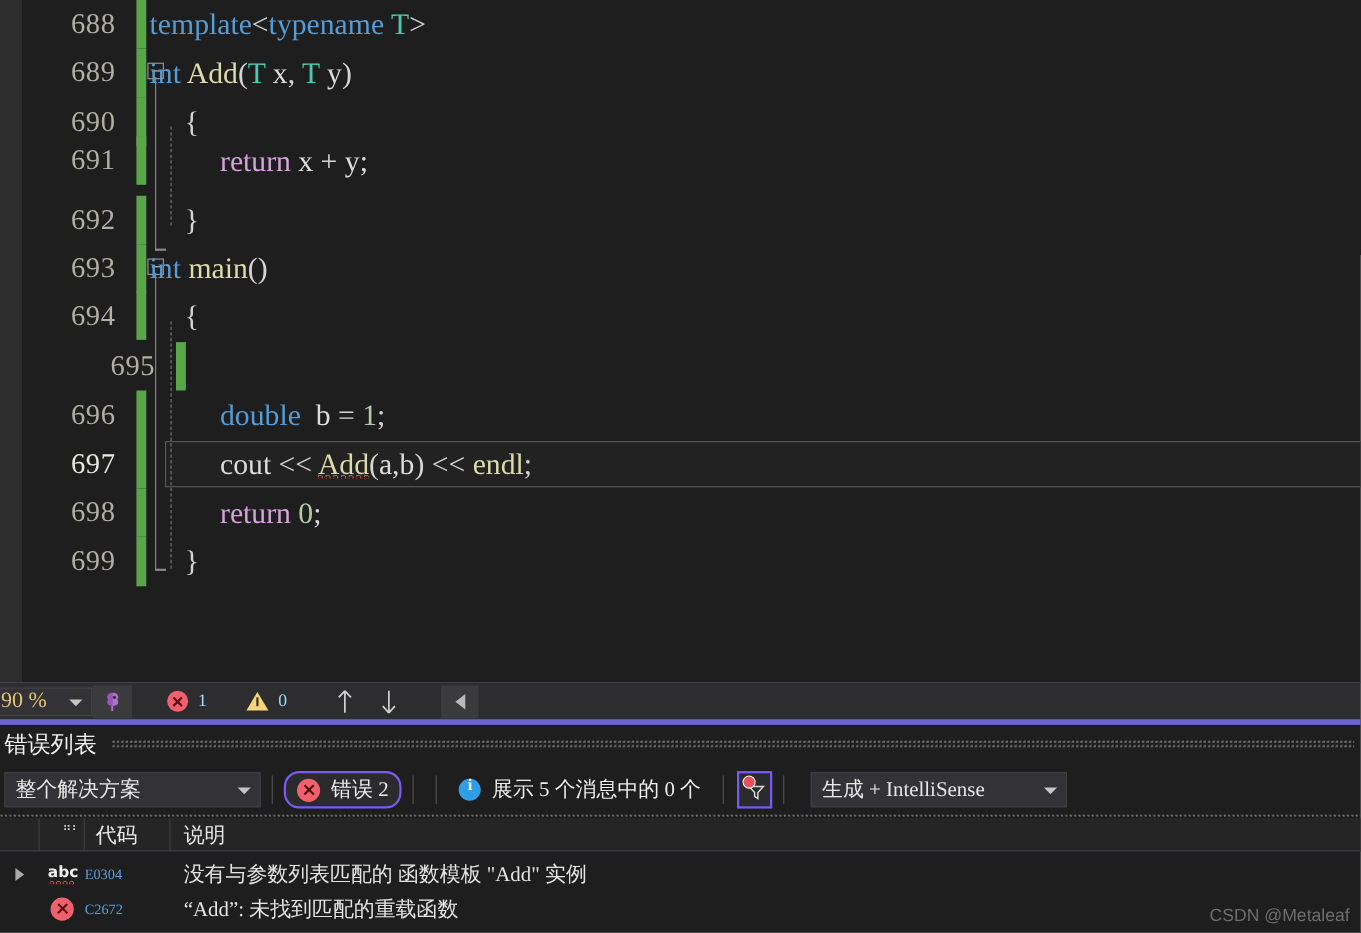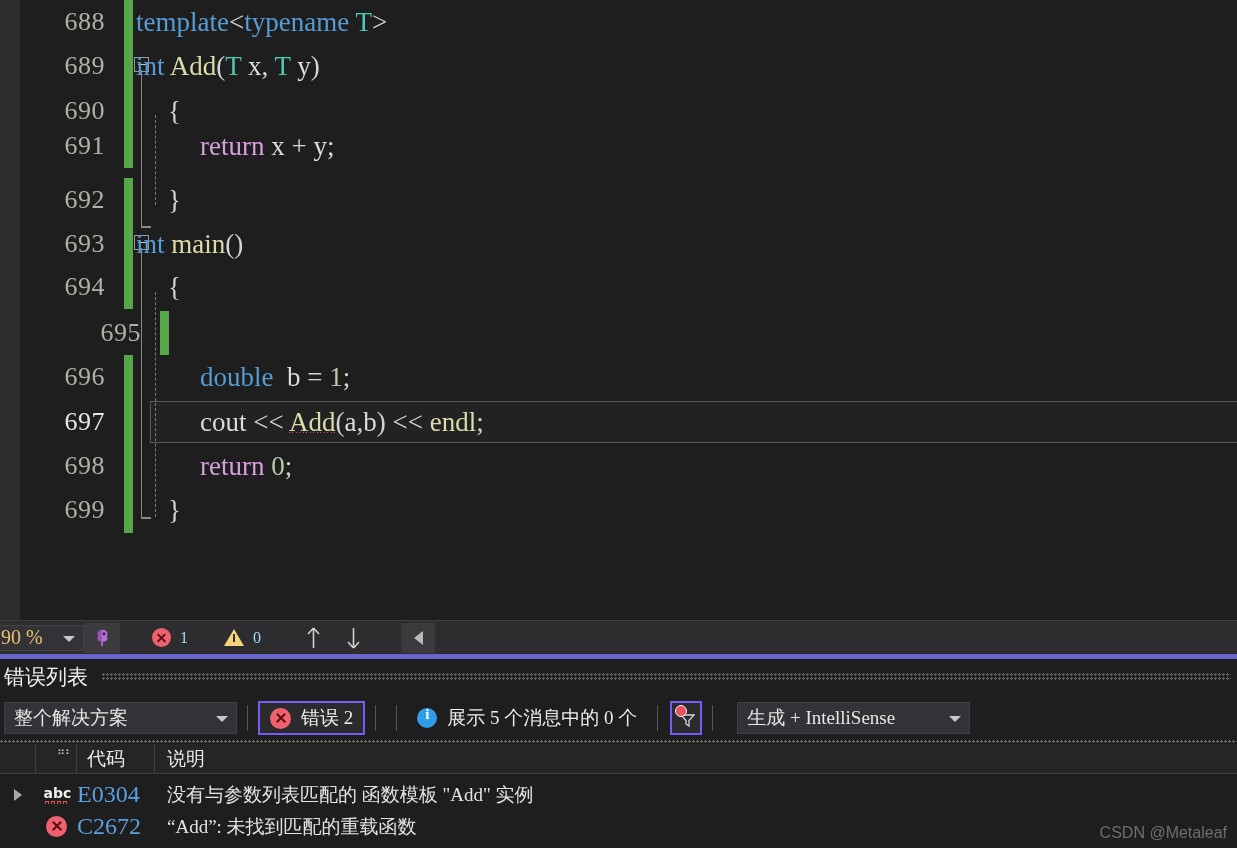--- a/index.html
+++ b/index.html
@@ -187,20 +187,21 @@
     color: #e6e6e6; font-size: 19px; padding-left: 9px;
     font-family: "Liberation Serif", serif;
   }
   .tb-sep {
     width: 1px; height: 26px; background: #555; margin: 0 10px;
   }
   .filter-btn {
     display: flex; align-items: center; gap: 10px; height: 34px;
     padding: 0 10px; color: #ededed; font-size: 19px; white-space: nowrap;
     font-family: "Liberation Serif", serif;
+    border-radius: 14px;
   }
   .filter-btn.active {
     border: 2px solid #7a5af5; background: #2b2b2e;
   }
   .ico-info-circle {
     width: 20px; height: 20px; border-radius: 50%; background: #2f9ee8;
     position: relative; display: inline-block;
   }
   .ico-info-circle::after {
     content: "i"; position: absolute; left: 0; right: 0; top: -2px;
@@ -254,21 +255,21 @@
   .err-row {
     position: absolute; left: 0; width: 1237px; height: 33px;
     display: flex; align-items: center;
   }
   .cell-expander { width: 36px; display: flex; align-items: center; justify-content: center; }
   .tri-right {
     width: 0; height: 0; border-top: 6px solid transparent;
     border-bottom: 6px solid transparent; border-left: 8px solid #a8a8a8;
   }
   .cell-icon { width: 41px; display: flex; align-items: center; justify-content: center; }
-  .cell-code { width: 78px; color: #5a9fe0; font-size: 24px;
+  .cell-code { width: 78px; color: #5a9fe0; font-size: 13px;
                font-family: "Liberation Serif", serif; }
   .cell-desc { color: #e4e4e4; font-size: 19px; white-space: nowrap;
                padding-left: 12px; font-family: "Liberation Serif", serif; }
   .ico-abc {
     position: relative; width: 26px; height: 18px;
     color: #efefef; font-size: 14px; font-weight: bold; line-height: 14px;
     text-align: center; font-family: "DejaVu Sans", sans-serif;
   }
   .ico-abc .sq {
     position: absolute; left: 1px; bottom: 0; width: 24px; height: 4px;

